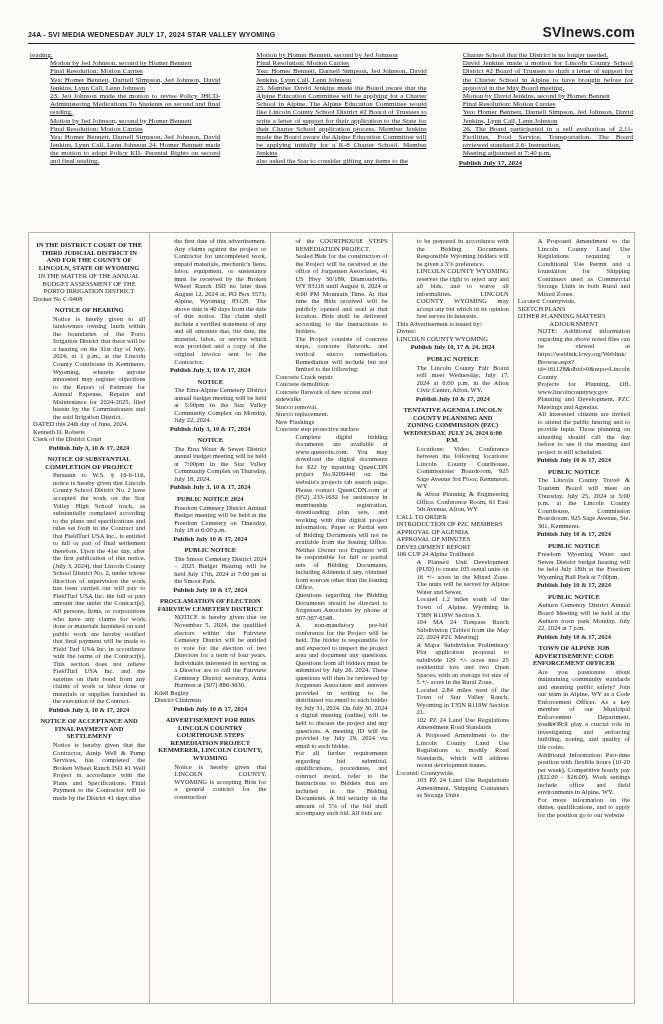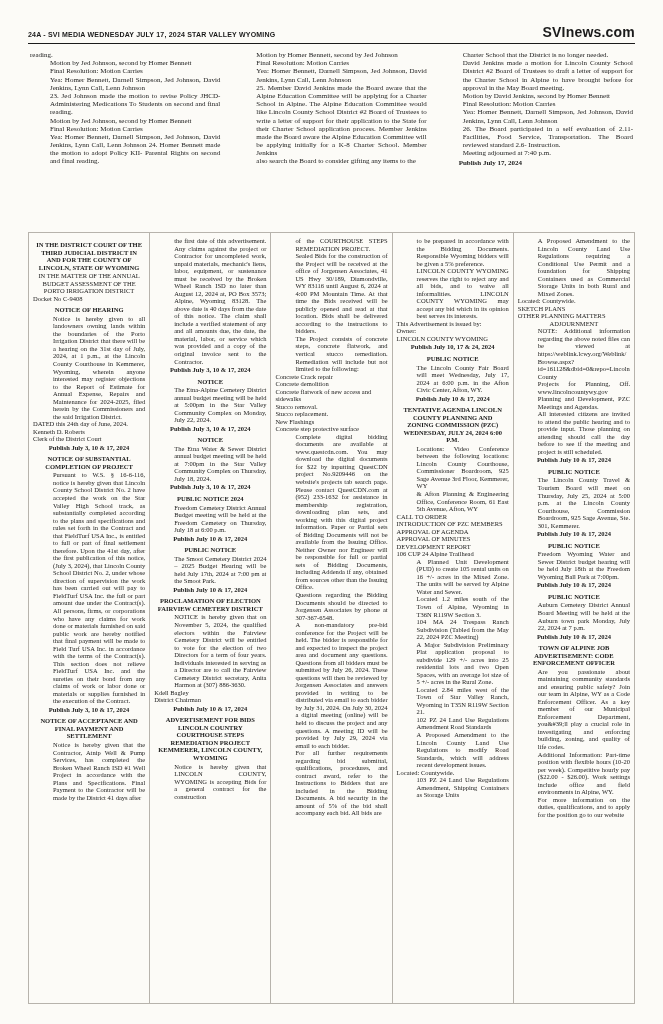--- a/index.html
+++ b/index.html
@@ -10,21 +10,21 @@
     padding: 24px 28px 12px; overflow: hidden;
     font-family: "Liberation Serif", serif; color: #1b1b1b;
   }
   .folio {
     display: flex; justify-content: space-between; align-items: baseline;
     font-family: "Liberation Sans", sans-serif; font-weight: bold;
     font-size: 7px; letter-spacing: 0.2px;
   }
   .folio-right { font-size: 14px; }
   .rule { border-top: 1.6px solid #1b1b1b; margin-top: 3px; }
-  .top-section { display: flex; gap: 16px; height: 188px; overflow: hidden; padding: 7px 2px 0; }
+  .top-section { display: flex; gap: 16px; height: 188px; overflow: hidden; padding: 7px 2px 0; text-decoration: underline; }
   .top-col { flex: 1 1 0; font-size: 7px; line-height: 1.17; text-align: justify; min-width: 0; }
   .notices { display: flex; height: 772px; border: 1px solid #b7b3ac; background: #fcfbf7; }
   .ncol { flex: 1 1 0; min-width: 0; padding: 4px; border-right: 1px solid #b7b3ac; font-size: 6.5px; line-height: 1.16; overflow: hidden; }
   .ncol:last-child { border-right: none; }
   .blk { margin: 0; }
   .para { text-align: justify; overflow-wrap: anywhere; margin-left: 20px; }
   .line { text-align: left; overflow-wrap: anywhere; }
   .center { text-align: center; margin: 0 2px; }
   .heading { font-weight: bold; text-align: center; margin: 4px 3px 1px; }
   .publish { font-weight: bold; text-align: center; margin: 1px 0 2px; }
@@ -48,21 +48,21 @@
         <div class="blk para">23. Jed Johnson made the motion to revise Policy JHCD-Administering Medications To Students on second and final reading.</div>
         <div class="blk para">Motion by Jed Johnson, second by Homer Bennett</div>
         <div class="blk para">Final Resolution: Motion Carries</div>
         <div class="blk para">Yea: Homer Bennett, Darnell Simpson, Jed Johnson, David Jenkins, Lynn Call, Lenn Johnson 24. Homer Bennett made the motion to adopt Policy KII- Parental Rights on second and final reading.</div>
       </div>
       <div class="top-col">
         <div class="blk para">Motion by Homer Bennett, second by Jed Johnson</div>
         <div class="blk para">Final Resolution: Motion Carries</div>
         <div class="blk para">Yea: Homer Bennett, Darnell Simpson, Jed Johnson, David Jenkins, Lynn Call, Lenn Johnson</div>
         <div class="blk para">25. Member David Jenkins made the Board aware that the Alpine Education Committee will be applying for a Charter School in Alpine. The Alpine Education Committee would like Lincoln County School District #2 Board of Trustees to write a letter of support for their application to the State for their Charter School application process. Member Jenkins made the Board aware the Alpine Education Committee will be applying initially for a K-8 Charter School. Member Jenkins</div>
-        <div class="blk para">also search the Board to consider gifting any items to the</div>
+        <div class="blk para">also asked the Star to consider gifting any items to the</div>
       </div>
       <div class="top-col">
         <div class="blk para">Charter School that the District is no longer needed.</div>
         <div class="blk para">David Jenkins made a motion for Lincoln County School District #2 Board of Trustees to draft a letter of support for the Charter School in Alpine to have brought before for approval in the May Board meeting.</div>
         <div class="blk para">Motion by David Jenkins, second by Homer Bennett</div>
         <div class="blk para">Final Resolution: Motion Carries</div>
         <div class="blk para">Yea: Homer Bennett, Darnell Simpson, Jed Johnson, David Jenkins, Lynn Call, Lenn Johnson</div>
         <div class="blk para">26. The Board participated in a self evaluation of 2.11- Facilities, Food Service, Transportation. The Board reviewed standard 2.6- Instruction.</div>
         <div class="blk para">Meeting adjourned at 7:40 p.m.</div>
         <div class="blk publish_right">Publish July 17, 2024</div>

